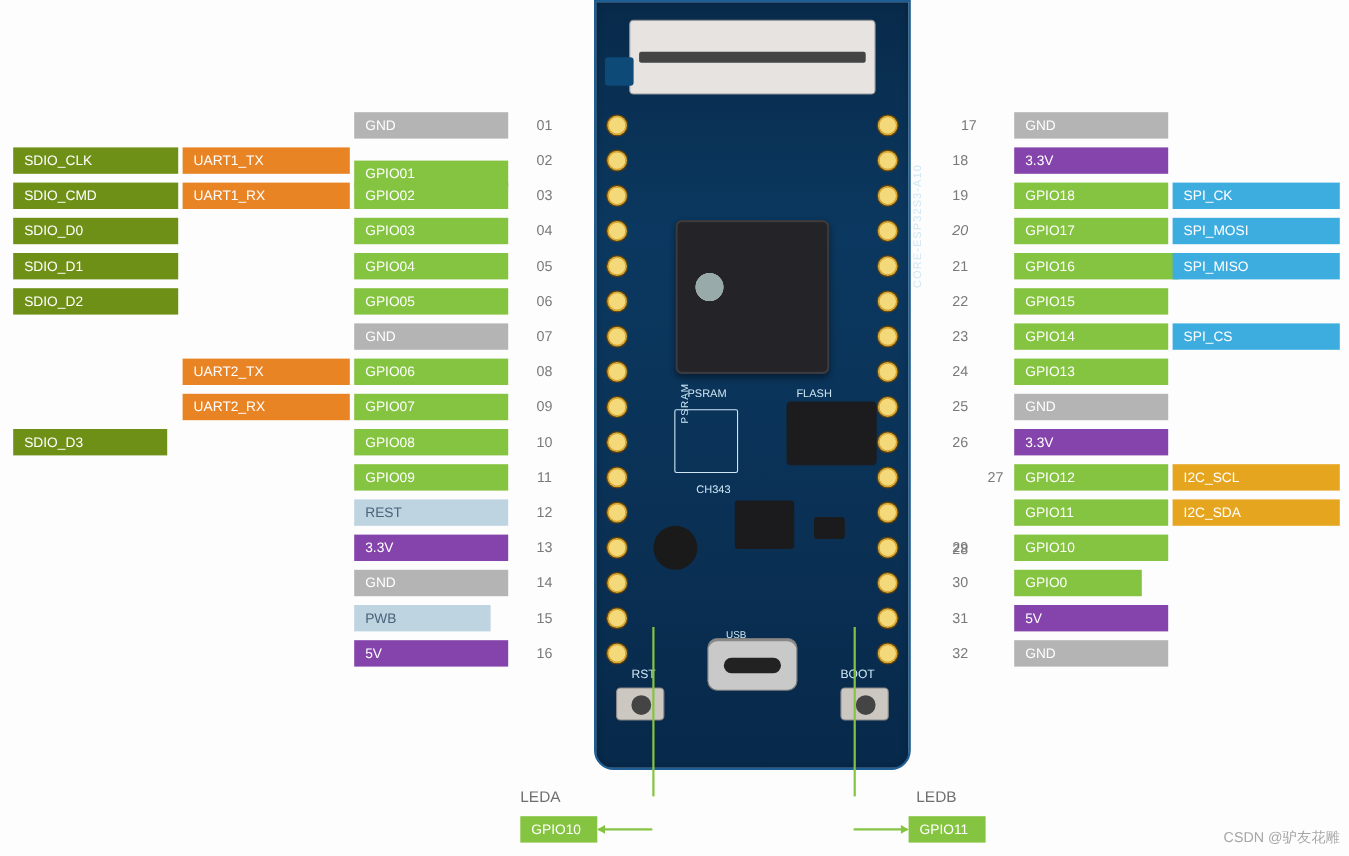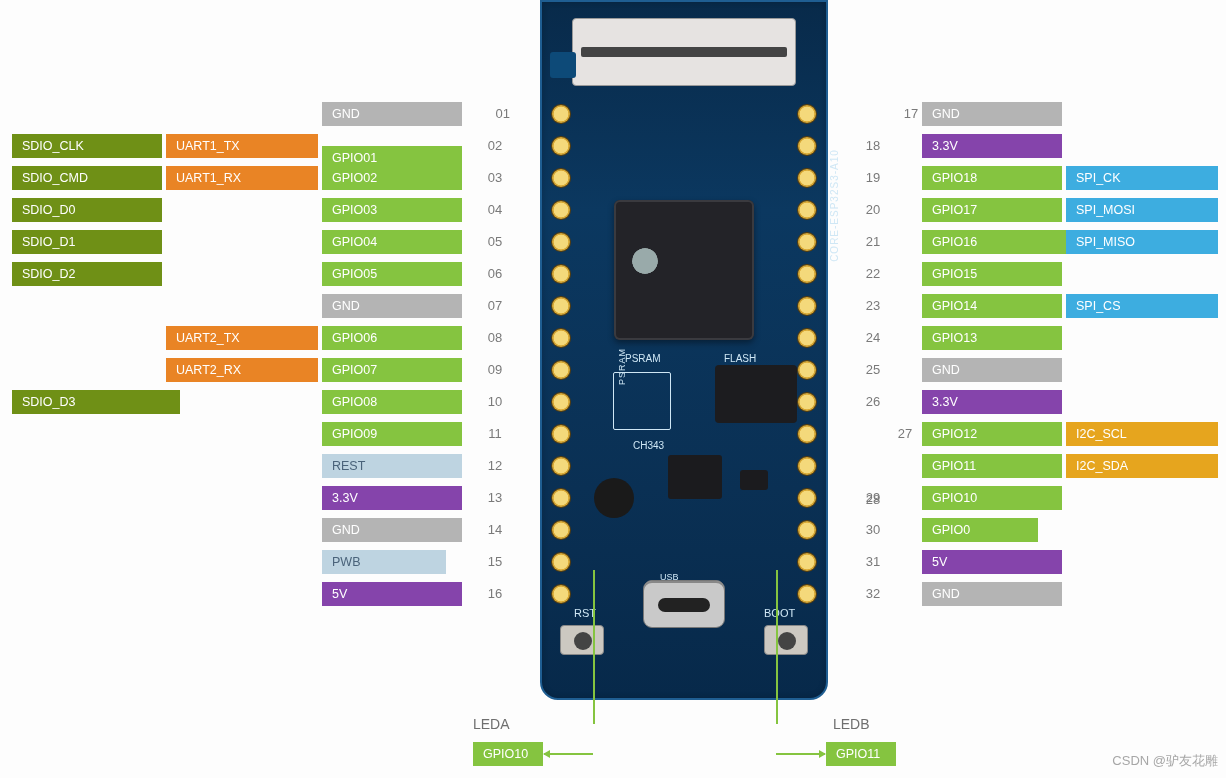--- a/index.html
+++ b/index.html
@@ -142,21 +142,21 @@
 <span class="led-label" style="left:473px;top:716px;">LEDA</span>
 <span class="cell lime" style="left:473px;top:742px;width:70px;">GPIO10</span>
 
 <div class="vline" style="left:776px;top:570px;height:154px;"></div>
 <div class="hline arrow-r" style="left:776px;top:753px;width:49px;"></div>
 <span class="led-label" style="left:833px;top:716px;">LEDB</span>
 <span class="cell lime" style="left:826px;top:742px;width:70px;">GPIO11</span>
 
 <div id="pins-container">
     <div class="cell gray" style="left: 322px; top: 102px; width: 140px;">GND</div>
-    <div class="pin-num" style="left: 480px; top: 102px; text-align: right;">01</div>
+    <div class="pin-num" style="left: 480px; top: 102px;">01</div>
     <div class="pinhole" style="left: 552px; top: 105px;"></div>
     <div class="cell olive" style="left: 12px; top: 134px; width: 150px;">SDIO_CLK</div>
     <div class="cell orange" style="left: 166px; top: 134px; width: 152px;">UART1_TX</div>
     <div class="cell lime" style="left: 322px; top: 146px; width: 140px;">GPIO01</div>
     <div class="pin-num" style="left: 480px; top: 134px;">02</div>
     <div class="pinhole" style="left: 552px; top: 137px;"></div>
     <div class="cell olive" style="left: 12px; top: 166px; width: 150px;">SDIO_CMD</div>
     <div class="cell orange" style="left: 166px; top: 166px; width: 152px;">UART1_RX</div>
     <div class="cell lime" style="left: 322px; top: 166px; width: 140px;">GPIO02</div>
     <div class="pin-num" style="left: 480px; top: 166px;">03</div>
@@ -177,21 +177,21 @@
     <div class="pin-num" style="left: 480px; top: 294px;">07</div>
     <div class="pinhole" style="left: 552px; top: 297px;"></div>
     <div class="cell orange" style="left: 166px; top: 326px; width: 152px;">UART2_TX</div>
     <div class="cell lime" style="left: 322px; top: 326px; width: 140px;">GPIO06</div>
     <div class="pin-num" style="left: 480px; top: 326px;">08</div>
     <div class="pinhole" style="left: 552px; top: 329px;"></div>
     <div class="cell orange" style="left: 166px; top: 358px; width: 152px;">UART2_RX</div>
     <div class="cell lime" style="left: 322px; top: 358px; width: 140px;">GPIO07</div>
     <div class="pin-num" style="left: 480px; top: 358px;">09</div>
     <div class="pinhole" style="left: 552px; top: 361px;"></div>
-    <div class="cell olive" style="left: 12px; top: 390px; width: 168px;">SDIO_D3</div>
+    <div class="cell olive" style="left: 12px; top: 390px; width: 140px;">SDIO_D3</div>
     <div class="cell lime" style="left: 322px; top: 390px; width: 140px;">GPIO08</div>
     <div class="pin-num" style="left: 480px; top: 390px;">10</div>
     <div class="pinhole" style="left: 552px; top: 393px;"></div>
     <div class="cell lime" style="left: 322px; top: 422px; width: 140px;">GPIO09</div>
     <div class="pin-num" style="left: 480px; top: 422px;">11</div>
     <div class="pinhole" style="left: 552px; top: 425px;"></div>
     <div class="cell blue" style="left: 322px; top: 454px; width: 140px;">REST</div>
     <div class="pin-num" style="left: 480px; top: 454px;">12</div>
     <div class="pinhole" style="left: 552px; top: 457px;"></div>
     <div class="cell purple" style="left: 322px; top: 486px; width: 140px;">3.3V</div>
@@ -199,31 +199,31 @@
     <div class="pinhole" style="left: 552px; top: 489px;"></div>
     <div class="cell gray" style="left: 322px; top: 518px; width: 140px;">GND</div>
     <div class="pin-num" style="left: 480px; top: 518px;">14</div>
     <div class="pinhole" style="left: 552px; top: 521px;"></div>
     <div class="cell blue" style="left: 322px; top: 550px; width: 124px;">PWB</div>
     <div class="pin-num" style="left: 480px; top: 550px;">15</div>
     <div class="pinhole" style="left: 552px; top: 553px;"></div>
     <div class="cell purple" style="left: 322px; top: 582px; width: 140px;">5V</div>
     <div class="pin-num" style="left: 480px; top: 582px;">16</div>
     <div class="pinhole" style="left: 552px; top: 585px;"></div>
-    <div class="pin-num" style="left: 896px; top: 102px;">17</div>
+    <div class="pin-num" style="left: 858px; top: 102px; text-align: right;">17</div>
     <div class="cell gray" style="left: 922px; top: 102px; width: 140px;">GND</div>
     <div class="pinhole" style="left: 798px; top: 105px;"></div>
     <div class="pin-num" style="left: 858px; top: 134px;">18</div>
     <div class="cell purple" style="left: 922px; top: 134px; width: 140px;">3.3V</div>
     <div class="pinhole" style="left: 798px; top: 137px;"></div>
     <div class="pin-num" style="left: 858px; top: 166px;">19</div>
     <div class="cell lime" style="left: 922px; top: 166px; width: 140px;">GPIO18</div>
     <div class="cell cyan" style="left: 1066px; top: 166px; width: 152px;">SPI_CK</div>
     <div class="pinhole" style="left: 798px; top: 169px;"></div>
-    <div class="pin-num" style="left: 858px; top: 198px;">20</div>
+    <div class="pin-num" style="left: 858px; top: 198px; font-style: italic;">20</div>
     <div class="cell lime" style="left: 922px; top: 198px; width: 140px;">GPIO17</div>
     <div class="cell cyan" style="left: 1066px; top: 198px; width: 152px;">SPI_MOSI</div>
     <div class="pinhole" style="left: 798px; top: 201px;"></div>
     <div class="pin-num" style="left: 858px; top: 230px;">21</div>
     <div class="cell lime" style="left: 922px; top: 230px; width: 150px;">GPIO16</div>
     <div class="cell cyan" style="left: 1066px; top: 230px; width: 152px;">SPI_MISO</div>
     <div class="pinhole" style="left: 798px; top: 233px;"></div>
     <div class="pin-num" style="left: 858px; top: 262px;">22</div>
     <div class="cell lime" style="left: 922px; top: 262px; width: 140px;">GPIO15</div>
     <div class="pinhole" style="left: 798px; top: 265px;"></div>

